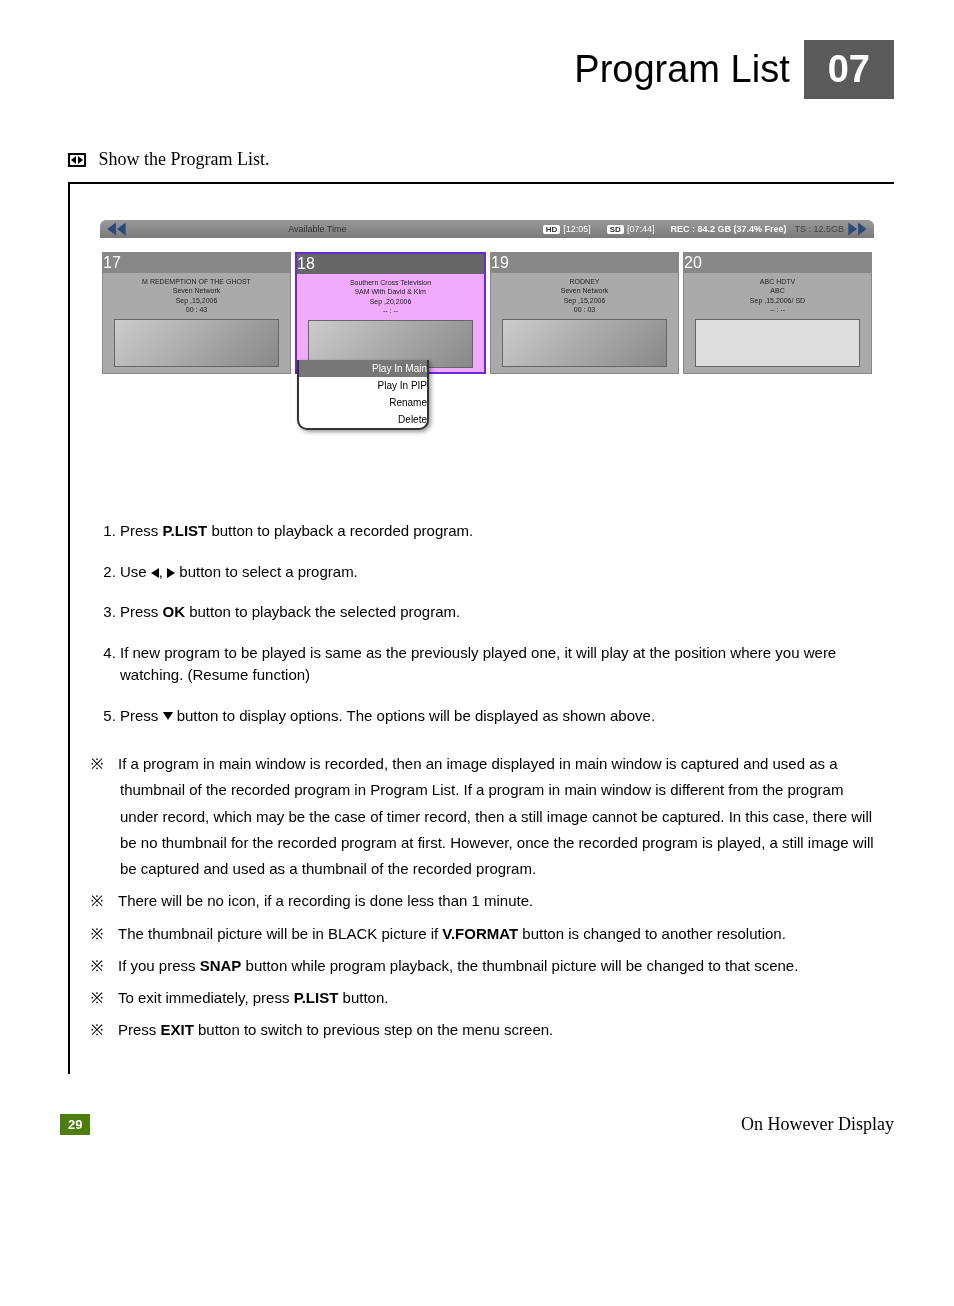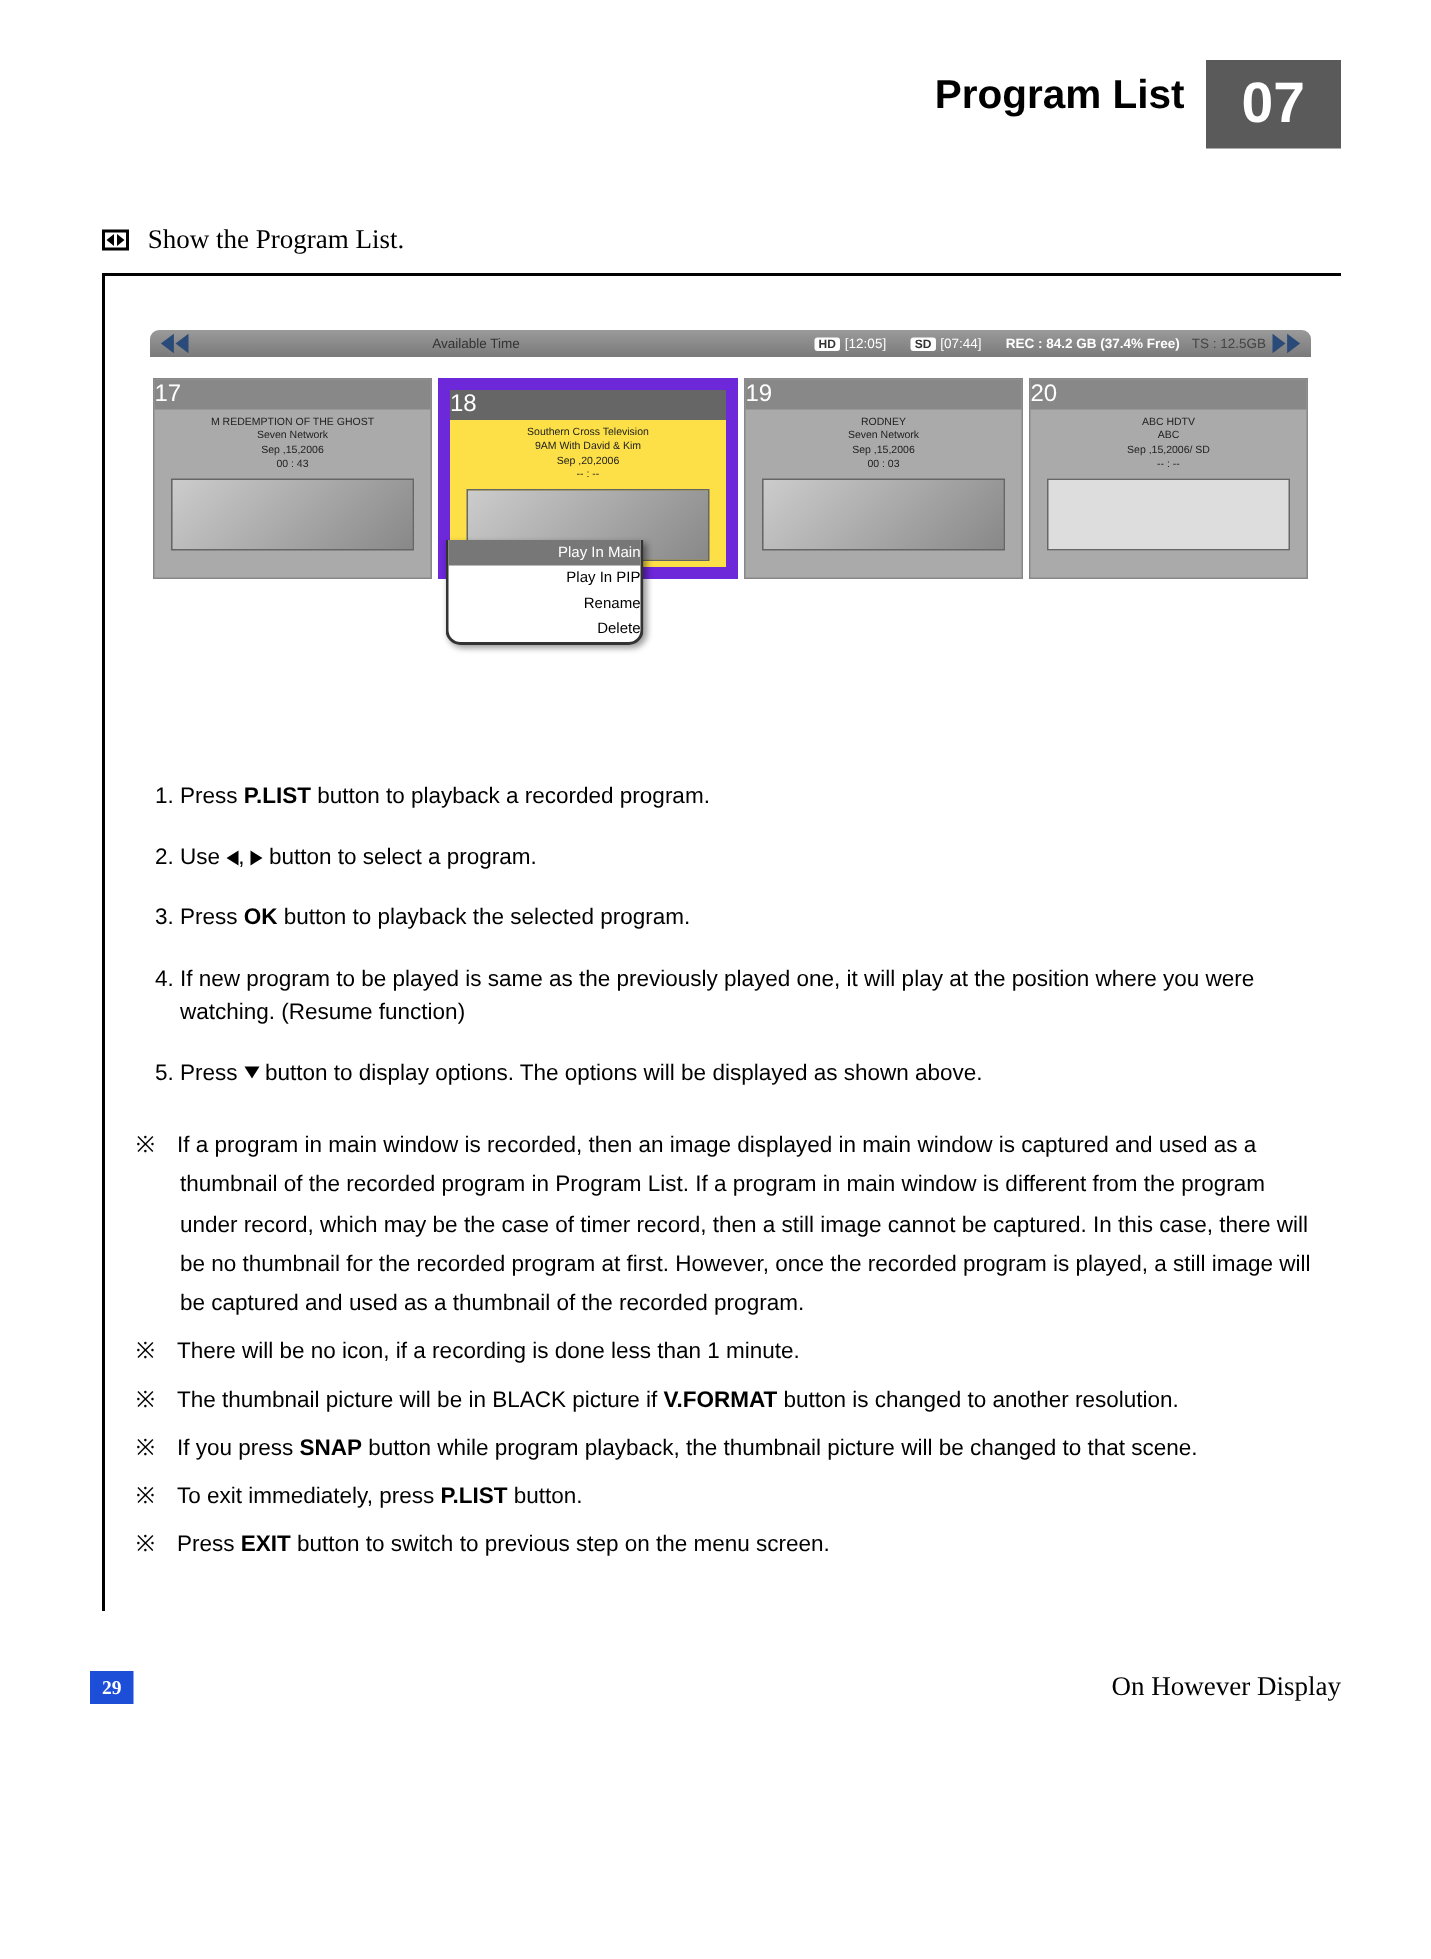--- a/index.html
+++ b/index.html
@@ -1,18 +1,18 @@
 <!DOCTYPE html>
 <html><head>
 <meta charset="utf-8">
 <style>
   * { box-sizing: border-box; margin: 0; padding: 0; }
   body { background: #fff; font-family: Arial, Helvetica, sans-serif; color: #000; width: 954px; margin: 0 auto; padding: 40px 60px 40px 60px; font-size: 15px; }
   .header { display: flex; justify-content: flex-end; align-items: stretch; margin-bottom: 50px; }
-  .header-title { font-family: "Arial Black", Arial, sans-serif; font-weight: 700; font-size: 27px; letter-spacing: 0px; padding: 8px 14px 8px 0; font-stretch: condensed; }
+  .header-title { font-family: "Arial Black", Arial, sans-serif; font-weight: 400; font-size: 38px; letter-spacing: 0px; padding: 8px 14px 8px 0; font-stretch: condensed; }
   .header-num { background: #5a5a5a; color: #fff; font-family: "Arial Black", Arial, sans-serif; font-weight: 900; font-size: 38px; padding: 8px 24px; }
   .intro { margin: 0 8px 12px 8px; font-size: 18px; font-family: "Times New Roman", serif; }
   .intro-icon { display: inline-block; width: 18px; height: 14px; border: 2px solid #000; position: relative; vertical-align: -2px; margin-right: 8px; }
   .intro-icon::before, .intro-icon::after { content:""; position:absolute; width:0; height:0; top:1px; }
   .intro-icon::before { left:1px; border-right:5px solid #000; border-top:4px solid transparent; border-bottom:4px solid transparent; }
   .intro-icon::after { right:1px; border-left:5px solid #000; border-top:4px solid transparent; border-bottom:4px solid transparent; }
 
   .content-box { border-left: 2px solid #000; border-top: 2px solid #000; padding: 36px 20px 24px 30px; margin-left: 8px; margin-bottom: 40px; }
 
   
@@ -29,21 +29,21 @@
   .osd-sub { position:absolute; top:18px; left:0; right:0; height:14px; background:#5a5a5a; display:flex; color:#ccc; font-size:8px; align-items:center; }
   .osd-sub .grp { display:flex; align-items:center; gap:4px; padding:0 10px; flex:1; justify-content:center; }
   .osd-sub .k { background:#fff; color:#333; border-radius:2px; padding:0 3px; font-size:7px; }
 
   .cards { position:absolute; top:32px; left:0; right:0; display:flex; gap:4px; padding:0 2px; }
   .card { flex:1; background:#aaa; border:1px solid #888; position:relative; }
   .card .num { background:#888; color:#fff; text-align:left; font-size:16px; padding:1px 0; }
   .card .meta { text-align:center; font-size:7px; color:#222; padding:4px 2px 2px; line-height:1.35; }
   .thumb { margin:2px auto 4px; width:88%; height:48px; background:linear-gradient(135deg,#ccc,#888); border:1px solid #666; }
   .thumb.blank { background:#ddd; }
-  .card.sel { background:#fde047; border:8px solid #6d28d9; }
+  .card.sel { background:#f0abfc; border:2px solid #6d28d9; }
   .card.sel .num { background:#666; }
 
   .popup { position:absolute; top:140px; left:197px; width:132px; background:#fff; border:2px solid #333; border-radius:0 0 10px 10px; border-top:none; font-size:10px; text-align:right; box-shadow:2px 2px 4px rgba(0,0,0,.4); }
   .popup .sel { background:#777; color:#fff; padding:3px 0; }
   .popup .opt { padding:3px 0; }
 
   ol.steps { list-style: decimal; padding-left: 20px; }
   ol.steps > li { margin-bottom: 18px; line-height: 1.5; }
   .bold { font-weight: bold; }
   .tri { display:inline-block; width:0; height:0; vertical-align:-1px; }
@@ -52,21 +52,21 @@
   .tri.down { border-top:8px solid #000; border-left:5px solid transparent; border-right:5px solid transparent; vertical-align: 1px; }
   .sub { margin: 6px 0 0 24px; }
   .sub li { list-style:none; margin-bottom:6px; }
   .sub li::before { content:"·"; margin-right:10px; font-weight:bold; }
 
   .notes { margin-top: 24px; }
   .notes p { margin-bottom: 6px; line-height: 1.75; padding-left: 20px; text-indent: -20px; }
   .ref { display:inline-block; width:14px; text-align:center; margin-right:4px; }
 
   .footer { display:flex; justify-content:space-between; align-items:center; margin-top:30px; font-family:"Times New Roman", serif; font-size:18px; }
-  .pagenum { background:#1d4ed8; color:#fff; padding:3px 8px; font-family: Liberation Serif, serif; font-size:13px; font-weight:bold; }
+  .pagenum { background:#4d7c0f; color:#fff; padding:3px 8px; font-family: Liberation Sans, sans-serif; font-size:13px; font-weight:bold; }
 </style>
 </head>
 <body>
 
 <div class="header">
   <div class="header-title">Program List</div>
   <div class="header-num">07</div>
 </div>
 
 <div class="intro">

